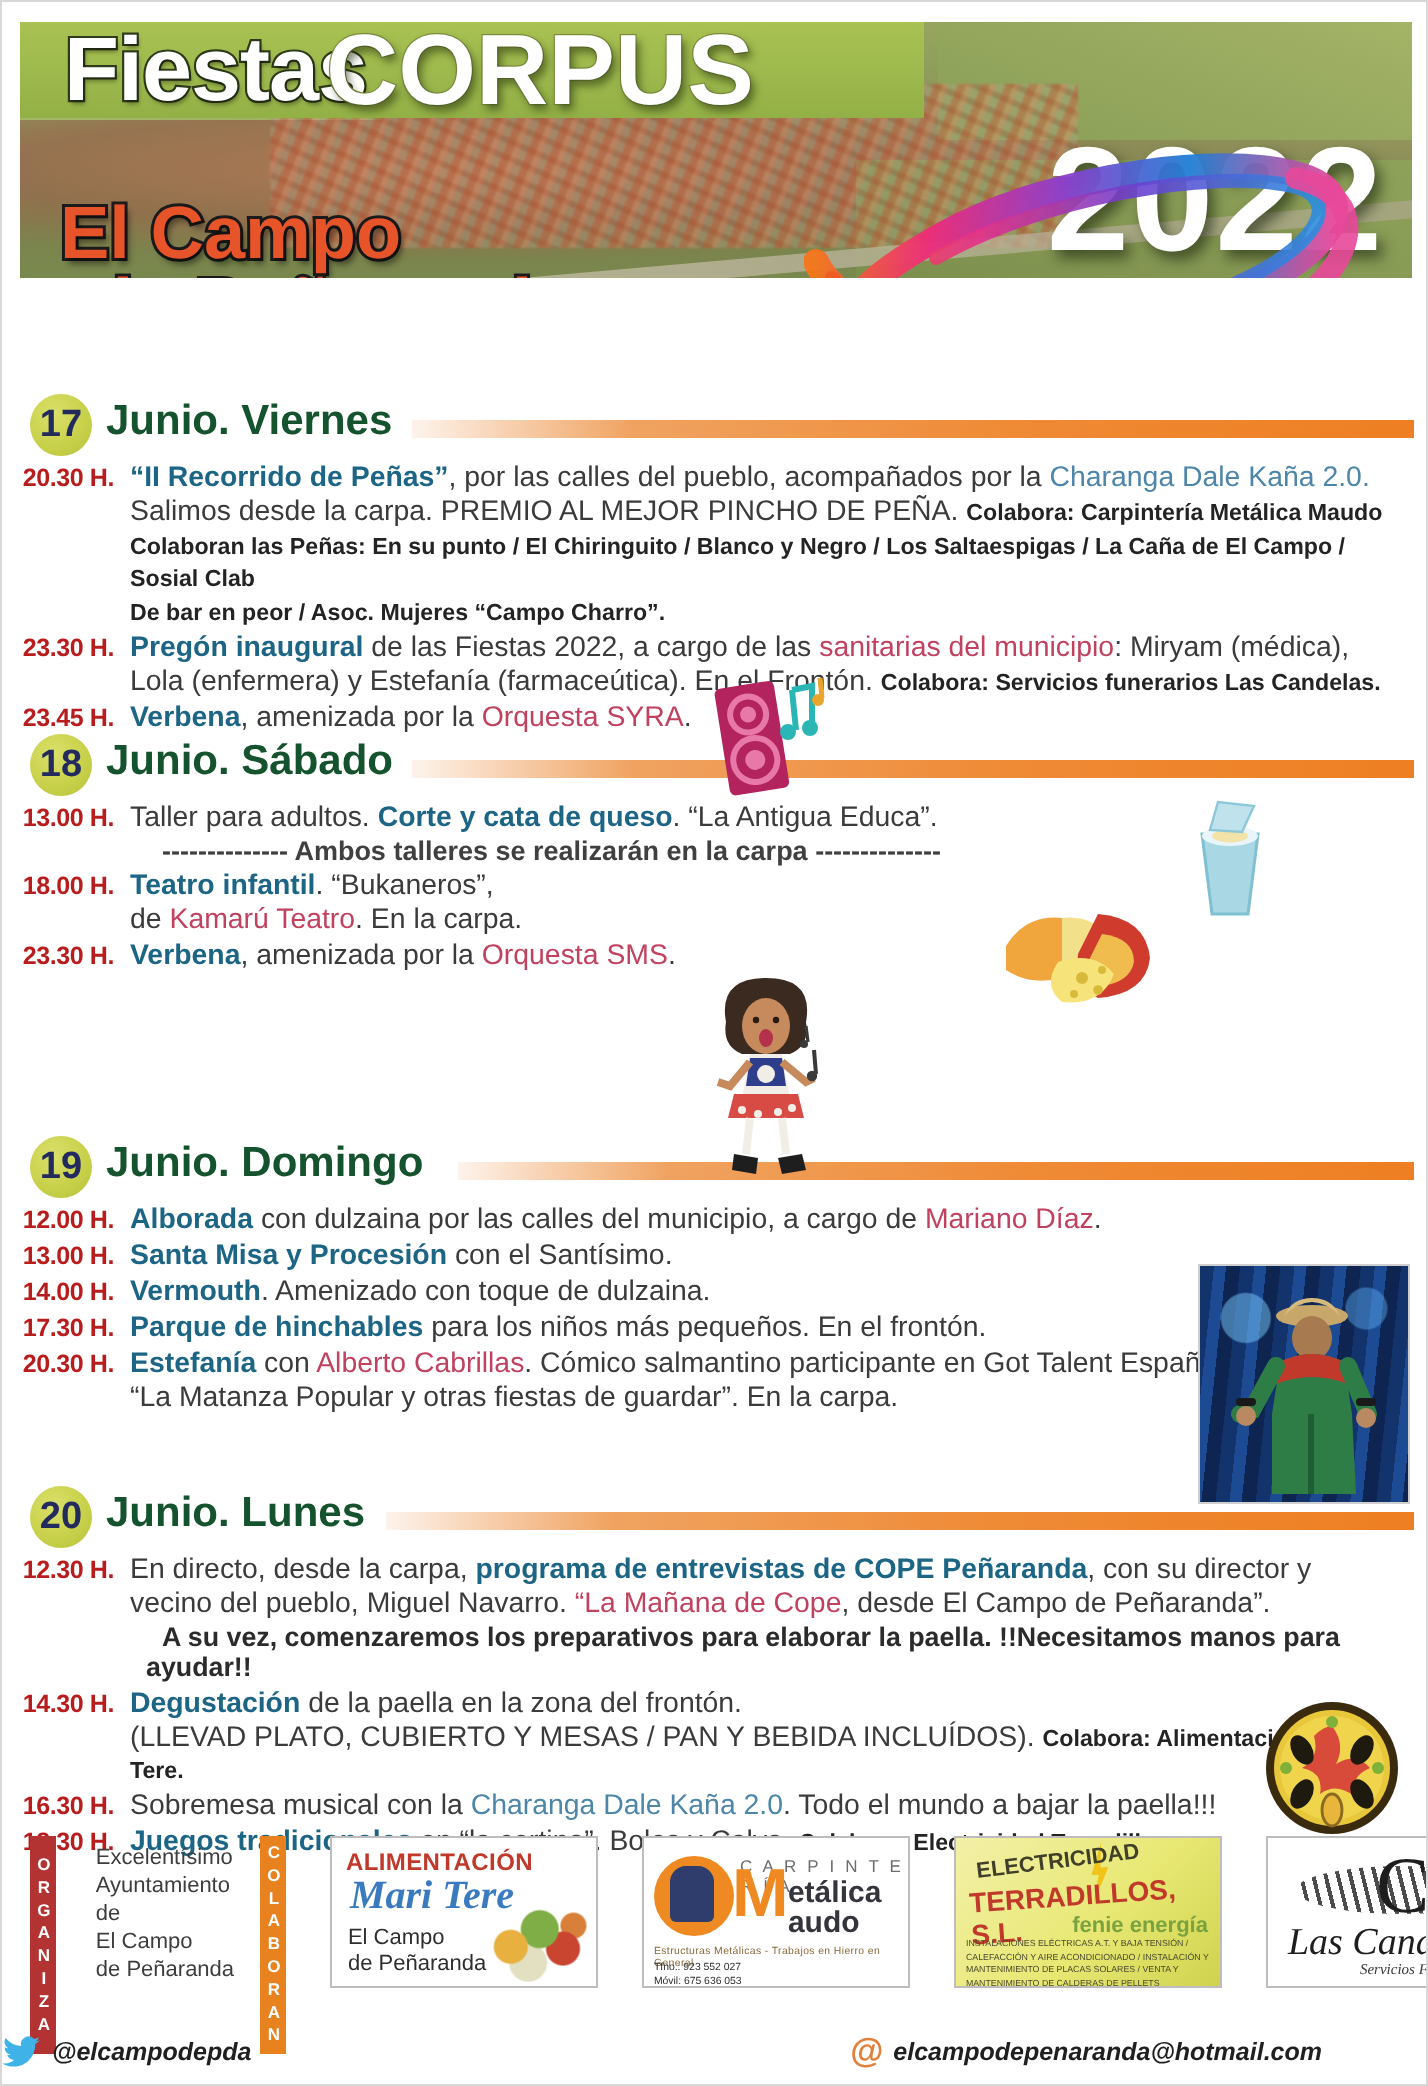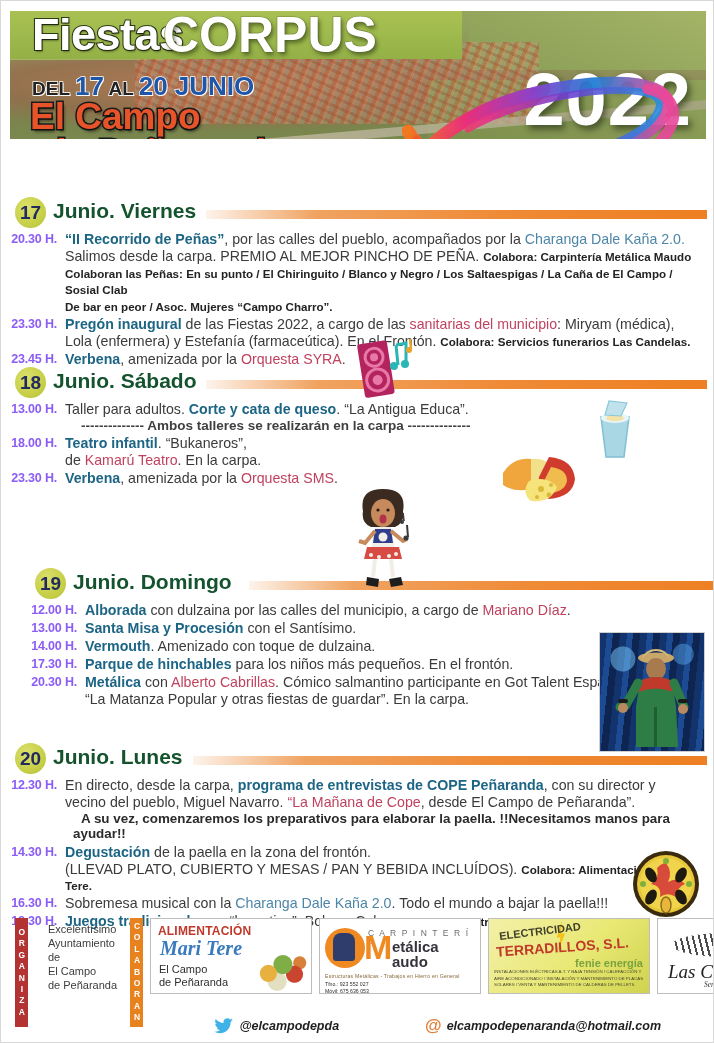--- a/index.html
+++ b/index.html
@@ -125,21 +125,21 @@
   }
   .day-rule {
     position: absolute; right: 8px; top: 13px; height: 9px;
     background: linear-gradient(90deg, rgba(243,177,126,0.15) 0%, #f0a361 22%, #ef8a35 60%, #ee7f22 100%);
   }
 
   .rows { position: relative; padding: 4px 0 0 0; }
   .row { display: flex; align-items: flex-start; line-height: 1.16; margin: 0 0 1px 0; }
   .time {
     flex: 0 0 64px; text-align: right;
-    color: #8b5cf6; font-weight: 700; font-size: 12.5px;
+    color: #b91c1c; font-weight: 700; font-size: 12.5px;
     padding-right: 8px; padding-top: 1px; letter-spacing: -0.2px;
     white-space: nowrap;
   }
   .desc { flex: 1 1 auto; font-size: 14.2px; color: #3b3b3b; padding-right: 10px; }
   .desc p { margin: 0 0 0.5px 0; }
   .b  { font-weight: 700; color: #1d6585; }
   .nm { color: #4d86a8; margin-top: 24px; }
   .pk { color: #c0425f; }
   .sm { font-size: 11.6px; font-weight: 700; color: #232323; }
   .center { text-align: center; }
@@ -166,25 +166,25 @@
   }
   .org-box { display: flex; align-items: stretch; }
   .org-red { background: #b33232; }
   .col-orange { background: #e8821f; }
   .org-text {
     font-size: 11px; color: #3d3d3d; line-height: 1.28;
     padding: 4px 6px 0 20px; white-space: nowrap;
   }
   .logo-card {
     border: 1px solid #bdbdbd; background: #fff;
-    width: 162px; height: 76px; position: relative; overflow: hidden;
+    width: 134px; height: 76px; position: relative; overflow: hidden; margin-left: 15px;
   }
   .social {
     position: absolute; left: 0; bottom: 6px; width: 660px;
-    display: flex; align-items: center; justify-content: flex-end; gap: 86px;
+    display: flex; align-items: center; justify-content: space-between; gap: 86px;
     font-size: 12.5px; font-style: italic; font-weight: 700; color: #1f1f1f;
   }
   .social .it { display: flex; align-items: center; gap: 5px; }
   .at-glyph { color: #e0803a; font-size: 17px; font-weight: 700; font-style: normal; }
 
   
   .ali-title { position:absolute; left:7px; top:5px; font-size:12px; font-weight:700; color:#c0392b; letter-spacing:0.2px;}
   .ali-script { position:absolute; left:9px; top:18px; font-size:20px; font-style:italic; font-weight:700; color:#3a7bbf; font-family:"Liberation Serif", serif;}
   .ali-sub { position:absolute; left:8px; top:44px; font-size:11px; color:#2e2e2e; line-height:1.15;}
   .ali-food { position:absolute; right:2px; bottom:2px; width:58px; height:44px;
@@ -224,23 +224,20 @@
     <div class="field-tl"></div>
     <div class="field-tr"></div>
     <div class="field-br"></div>
     <div class="village"></div>
     <div class="road"></div>
     <div class="green-band"></div>
 
     <div class="title-fiestas">Fiestas</div>
     <div class="title-corpus">CORPUS</div>
 
-    <div class="title-dates">
-      <span class="sm">DEL </span><span class="lg">17</span><span class="sm"> AL </span><span class="lg">20</span><span class="lg"> JUNIO</span>
-    </div>
 
     <div class="title-town">
       <span>El Campo</span>
       <span class="l2">de Peñaranda</span>
     </div>
 
     <div class="year-2022">2022</div>
 
     <svg class="swirl" viewBox="0 0 300 120">
       <defs>
@@ -319,21 +316,21 @@
         </div>
         <div class="row">
           <div class="time">23.30 H.</div>
           <div class="desc">
             <p><span class="b">Verbena</span><span class="n">, amenizada por la </span><span class="pk">Orquesta SMS</span><span class="n">.</span></p>
           </div>
         </div>
       </div>
   </div>
 
-  <div class="day" id="day2" style="top:567px;padding-left:20px;">
+  <div class="day" id="day2" style="top:567px;">
     <div class="day-head">
       <div class="day-badge">19</div>
       <div class="day-title">Junio. Domingo</div>
       <div class="day-rule" style="left: 228px; width: 478px;"></div>
     </div>
     <div class="rows">
         <div class="row">
           <div class="time">12.00 H.</div>
           <div class="desc">
             <p><span class="b">Alborada</span><span class="n"> con dulzaina por las calles del municipio, a cargo de </span><span class="pk">Mariano Díaz</span><span class="n">.</span></p>
@@ -353,21 +350,21 @@
         </div>
         <div class="row">
           <div class="time">17.30 H.</div>
           <div class="desc">
             <p><span class="b">Parque de hinchables</span><span class="n"> para los niños más pequeños. En el frontón.</span></p>
           </div>
         </div>
         <div class="row">
           <div class="time">20.30 H.</div>
           <div class="desc">
-            <p><span class="b">Metálica</span><span class="n"> con </span><span class="pk">Alberto Cabrillas</span><span class="n">. Cómico salmantino participante en Got Talent España;</span></p>
+            <p><span class="b">Estefanía</span><span class="n"> con </span><span class="pk">Alberto Cabrillas</span><span class="n">. Cómico salmantino participante en Got Talent España;</span></p>
             <p><span class="n">“La Matanza Popular y otras fiestas de guardar”. En la carpa.</span></p>
           </div>
         </div>
       </div>
   </div>
 
   <div class="day" id="day3" style="top:742px;">
     <div class="day-head">
       <div class="day-badge">20</div>
       <div class="day-title">Junio. Lunes</div>

